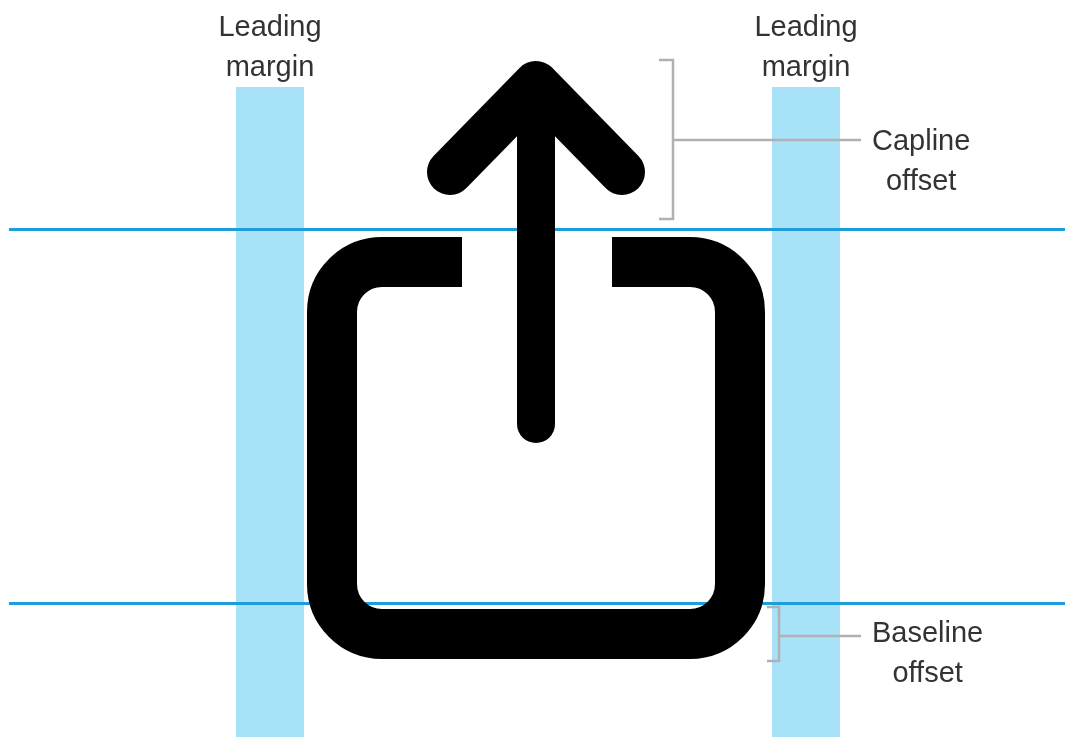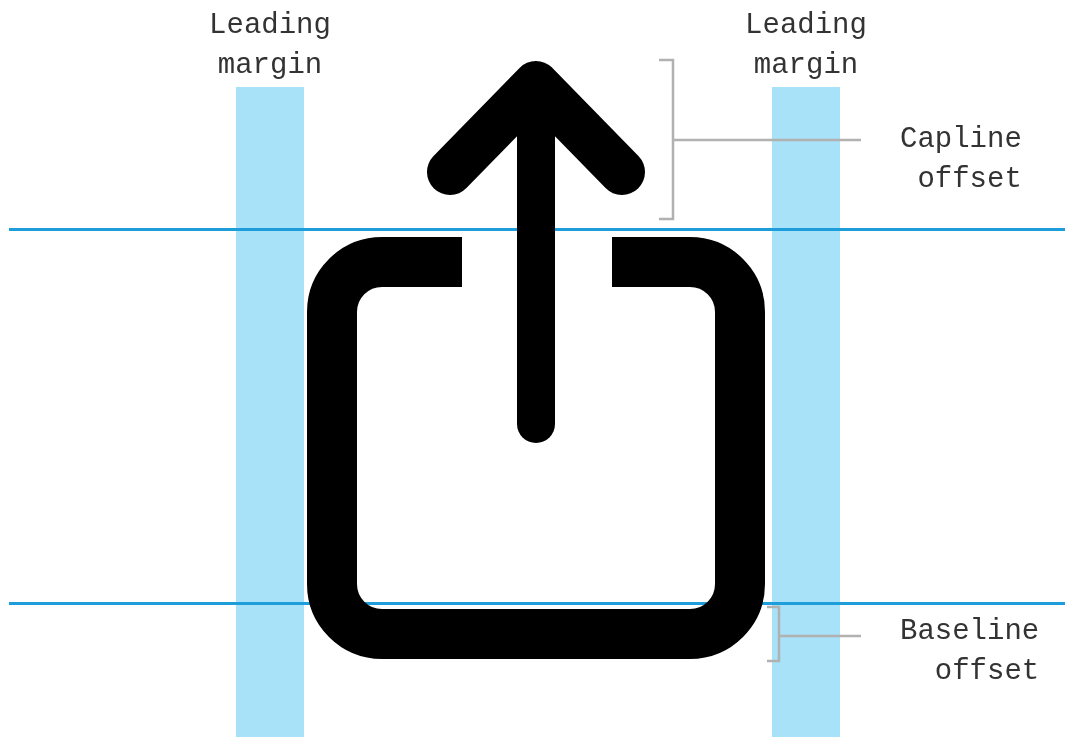--- a/index.html
+++ b/index.html
@@ -6,21 +6,20 @@
   html, body { background: #ffffff; }
   body {
     font-family: "Liberation Sans", "DejaVu Sans", sans-serif;
   }
   .stage {
     position: relative;
     width: 1074px;
     height: 748px;
     background: var(--background, #ffffff);
     overflow: hidden;
-    font-family: Liberation Mono, monospace;
   }
   
   .band {
     position: absolute;
     top: 87px;
     width: 68px;
     height: 650px;
     background: var(--margin-band, #a8e2f8);
   }
   .band.leading { left: 236px; }
@@ -58,21 +57,21 @@
   .label {
     position: absolute;
     color: var(--label-text, #333333);
     font-size: 29px;
     line-height: 40px;
     white-space: pre-line;
   }
   .band-label { width: 200px; text-align: center; top: 6px; }
   .band-label.leading-pos { left: 170px; }
   .band-label.trailing-pos { left: 706px; }
-  .offset-label { text-align: right; margin-left: 28px; }
+  .offset-label { text-align: center; }
   .offset-label.capline-pos { left: 872px; top: 120px; }
   .offset-label.baseline-pos { left: 872px; top: 612px; }
 </style>
 </head>
 <body>
 
 <div class="stage">
 
   <div class="band leading"></div>
   <div class="band trailing"></div>

